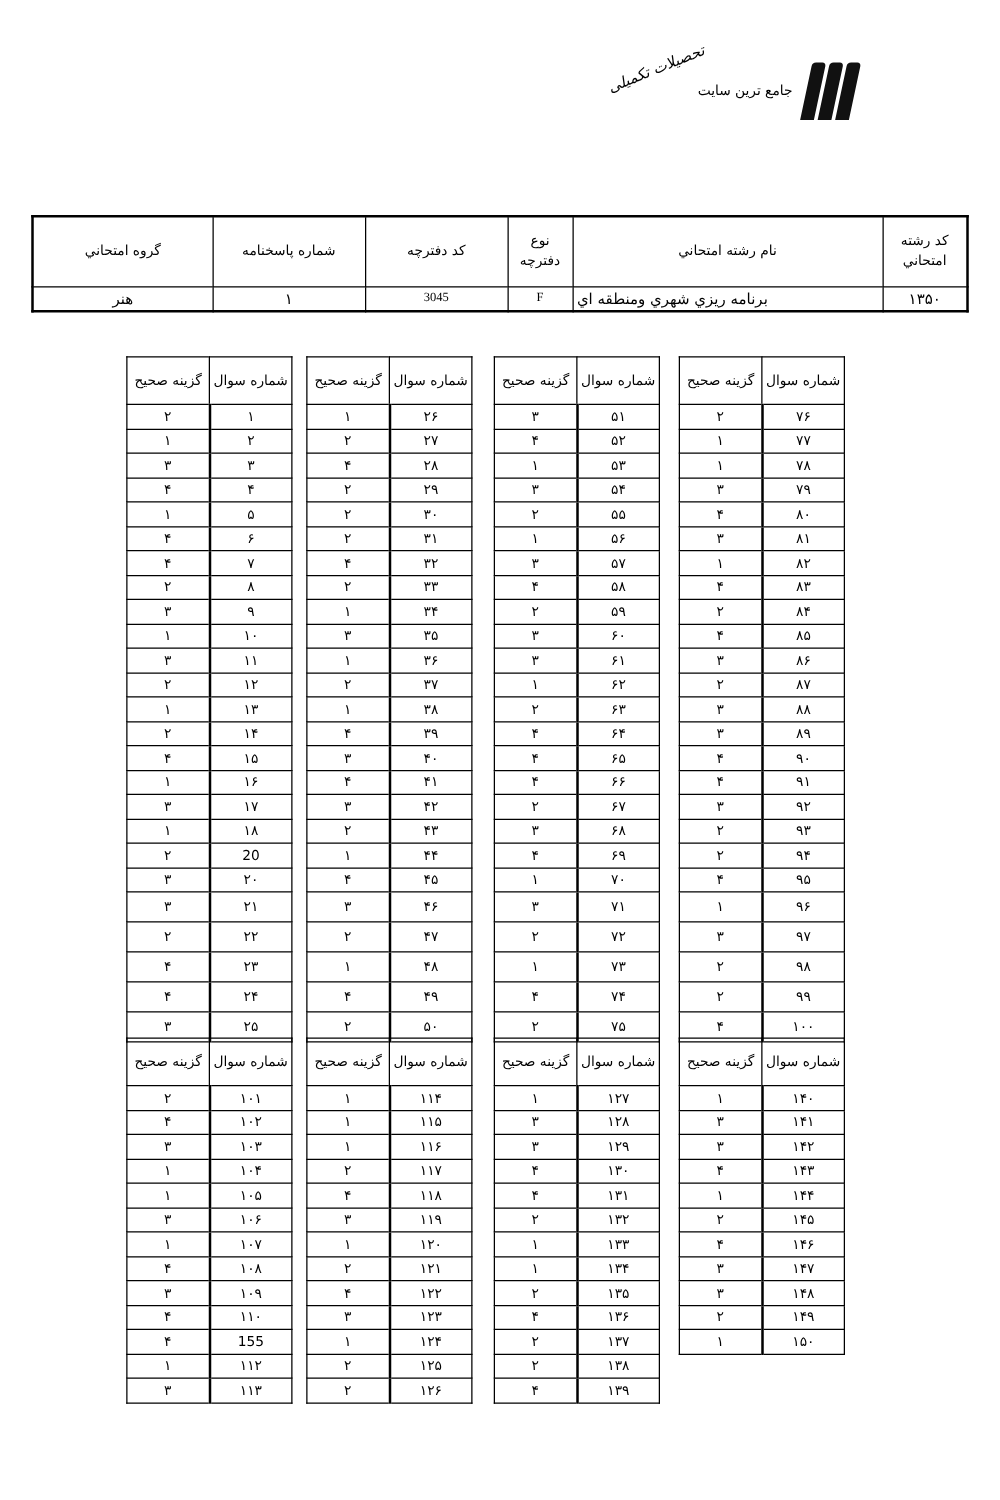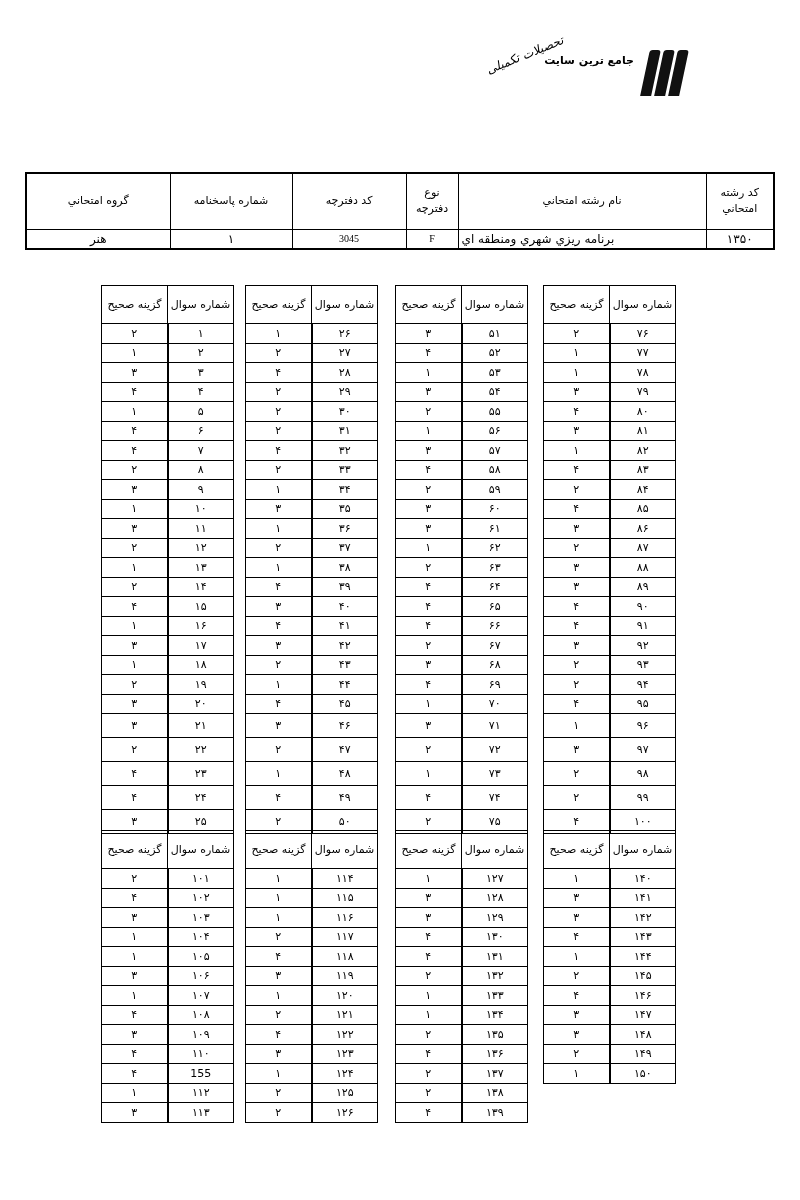--- a/index.html
+++ b/index.html
@@ -4,21 +4,21 @@
 <style>
   * { box-sizing: border-box; margin: 0; padding: 0; }
   html, body { width: 800px; height: 1200px; background: #ffffff; overflow: hidden; }
   body { position: relative; font-family: "DejaVu Sans", sans-serif; color: #000; }
 
   
   .logo { position: absolute; top: 28px; right: 20px; width: 300px; height: 80px; direction: rtl; }
   .logo .brand { position: absolute; right: 0; top: 0; font-family: "DejaVu Serif", serif; font-size: 58px; font-style: italic; font-weight: bold; line-height: 70px; }
   .logo .mark { position: absolute; right: 96px; top: 22px; width: 42px; height: 46px; }
   .logo .mark span { position: absolute; top: 0; width: 11px; height: 46px; background: #111; transform: skewX(-12deg); border-radius: 3px 3px 0 0; }
-  .logo .tagline { position: absolute; right: 146px; top: 26px; font-size: 11px; font-weight: bold; white-space: nowrap; }
+  .logo .tagline { position: absolute; right: 146px; top: 38px; font-size: 11px; font-weight: normal; white-space: nowrap; }
   .logo .tagline2 { position: absolute; right: 214px; top: 20px; font-family: "DejaVu Serif", serif; font-style: italic; font-size: 12px; transform: rotate(-22deg); white-space: nowrap; }
 
   
   .info { position: absolute; left: 25px; top: 172px; width: 750px; border-collapse: collapse; direction: rtl; border: 2px solid #000; }
   .info td { border: 1px solid #000; text-align: center; font-size: 11px; padding: 2px 3px; }
   .info .hdr td { height: 56px; line-height: 1.5; }
   .info .val td { height: 20px; font-size: 12px; }
   .info td.latin { font-family: Liberation Serif, serif; font-size: 10px; }
 
   
@@ -137,21 +137,21 @@
         </tr>
         <tr>
           <td class="num">۱۷</td>
           <td>۳</td>
         </tr>
         <tr>
           <td class="num">۱۸</td>
           <td>۱</td>
         </tr>
         <tr>
-          <td class="num">۱۹</td>
+          <td class="num">20</td>
           <td>۲</td>
         </tr>
         <tr>
           <td class="num">۲۰</td>
           <td>۳</td>
         </tr>
         <tr class="big">
           <td class="num">۲۱</td>
           <td>۳</td>
         </tr>

